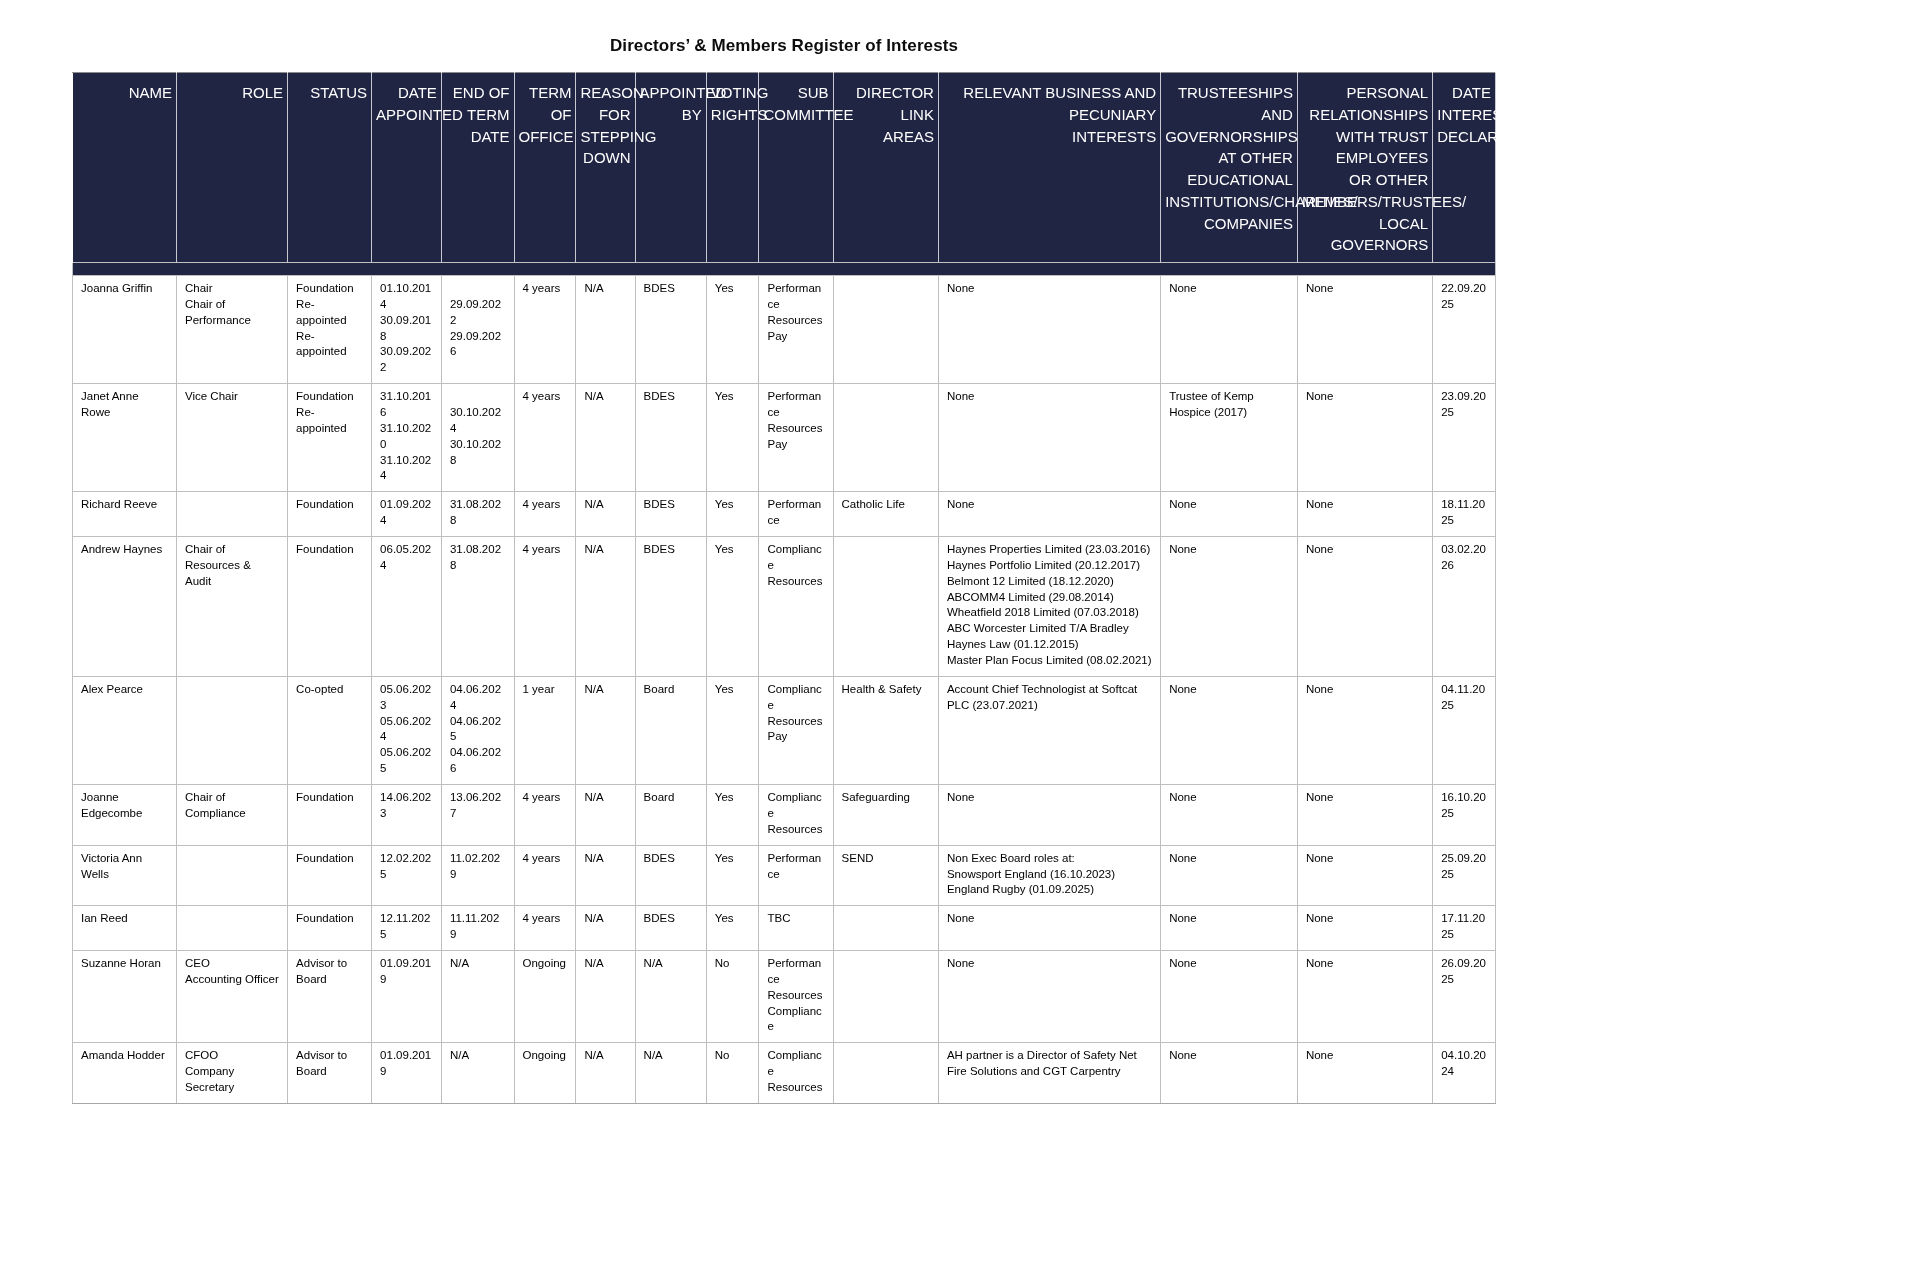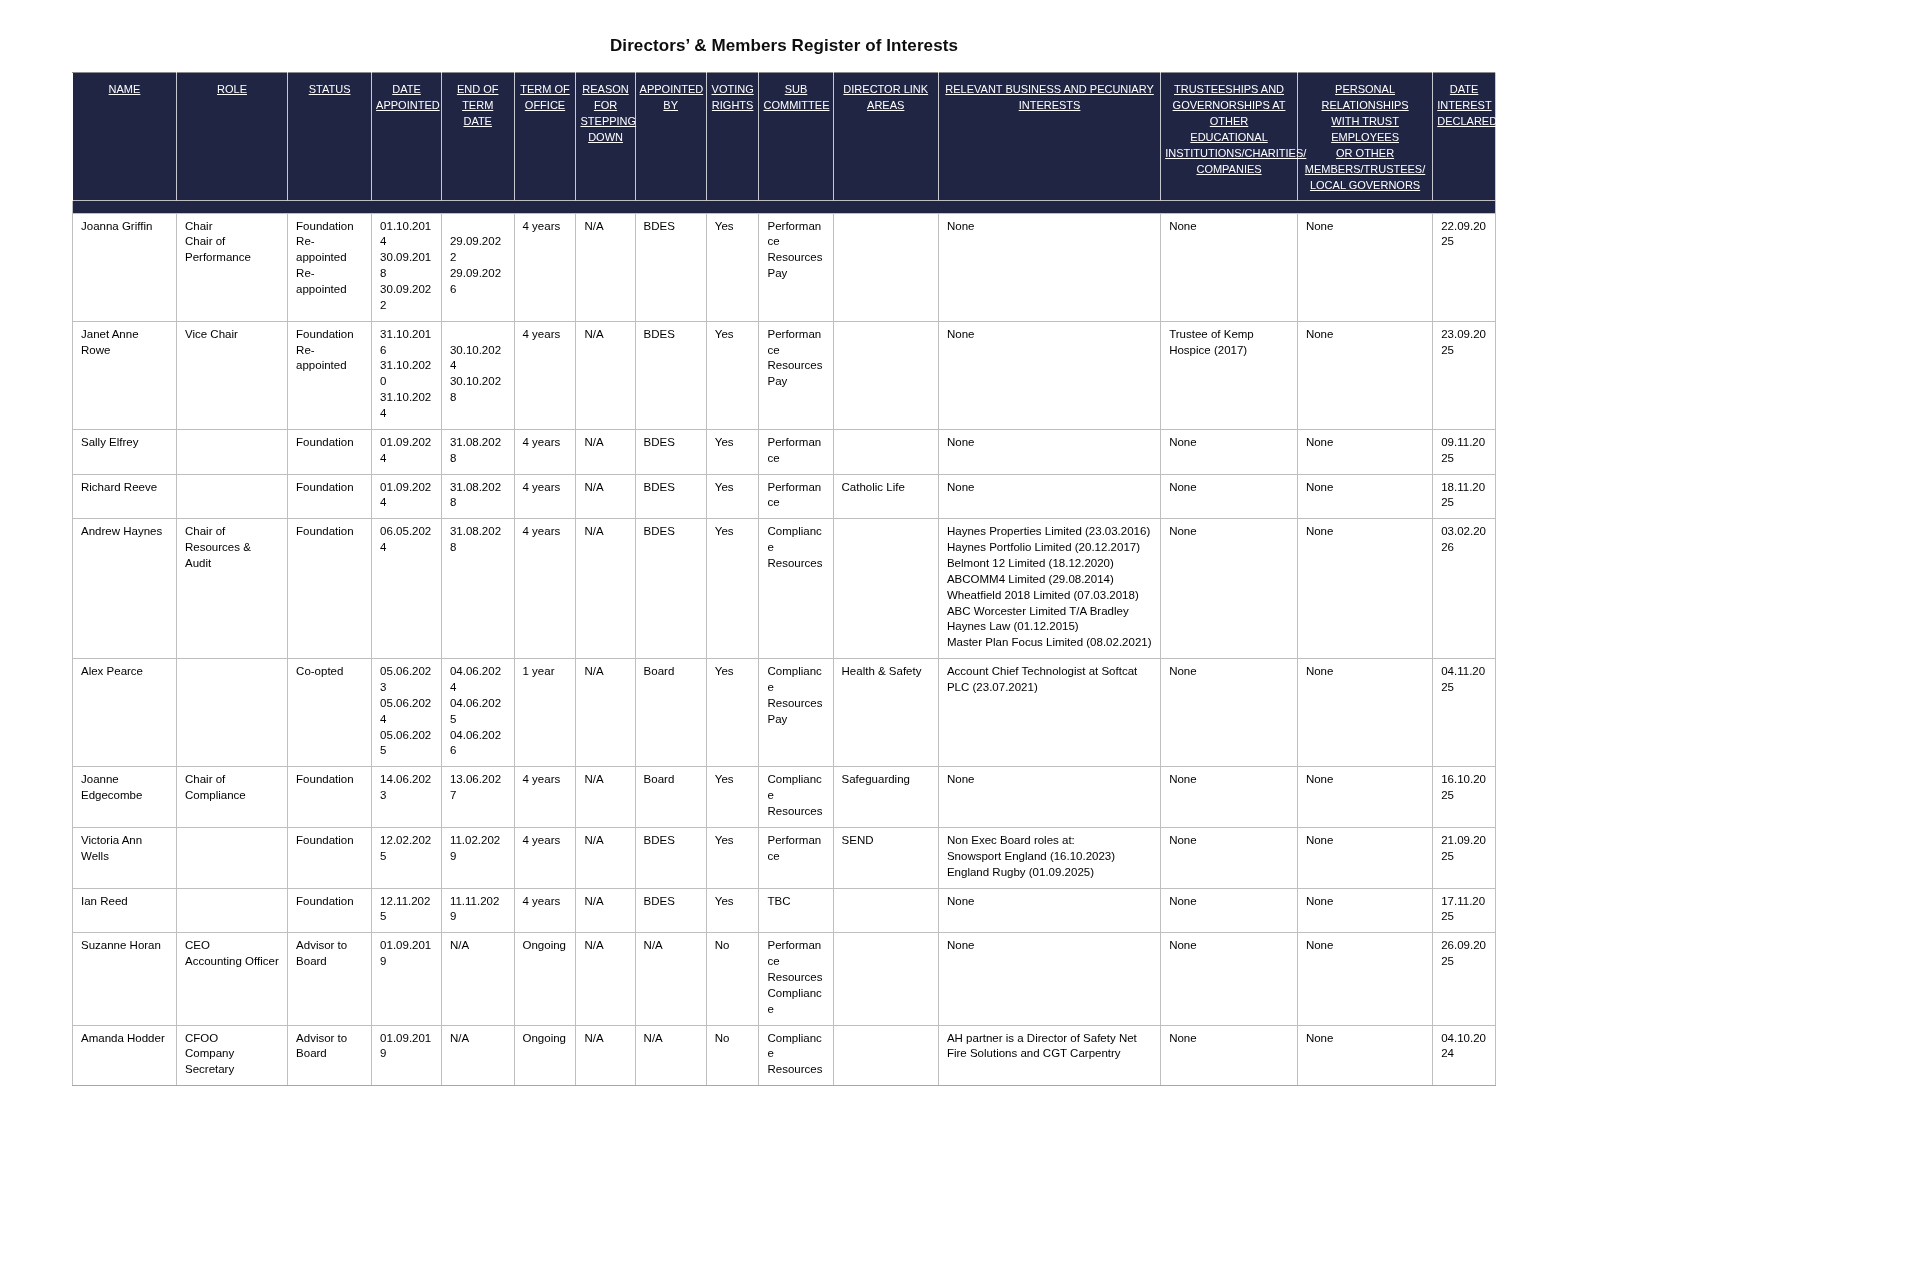--- a/index.html
+++ b/index.html
@@ -25,32 +25,31 @@
   table.register {
     position: absolute;
     left: 72px; top: 72px;
     width: 1424px;
     border-collapse: collapse;
     table-layout: fixed;
   }
   table.register th {
     background: var(--header-bg, #212544);
     color: var(--header-text, #ffffff);
-    font-size: 11px;
+    font-size: 15px;
     font-weight: normal;
     line-height: 1.45;
-    text-align: center;
+    text-align: right;
     vertical-align: top;
     padding: 9px 4px 6px 4px;
     white-space: pre-line;
     border-left: 1px solid rgba(255,255,255,0.75);
     border-right: 1px solid rgba(255,255,255,0.75);
     border-top: 1px solid #8c8c8c;
     height: 75px;
-    text-decoration: underline;
   }
   tr.header-spacer td {
     background: var(--header-bg, #212544);
     height: 8px;
     padding: 0;
     border-top: 2px solid #ffffff;
     border-bottom: 1px solid #8c8c8c;
   }
   table.register td {
     font-size: 11.5px;
@@ -162,37 +161,20 @@
           <td>Performance
 Resources
 Pay</td>
           <td></td>
           <td>None</td>
           <td>Trustee of Kemp Hospice (2017)</td>
           <td>None</td>
           <td>23.09.2025</td>
         </tr>
         <tr>
-          <td>Sally Elfrey</td>
-          <td></td>
-          <td>Foundation</td>
-          <td>01.09.2024</td>
-          <td>31.08.2028</td>
-          <td>4 years</td>
-          <td>N/A</td>
-          <td>BDES</td>
-          <td>Yes</td>
-          <td>Performance</td>
-          <td></td>
-          <td>None</td>
-          <td>None</td>
-          <td>None</td>
-          <td>09.11.2025</td>
-        </tr>
-        <tr>
           <td>Richard Reeve</td>
           <td></td>
           <td>Foundation</td>
           <td>01.09.2024</td>
           <td>31.08.2028</td>
           <td>4 years</td>
           <td>N/A</td>
           <td>BDES</td>
           <td>Yes</td>
           <td>Performance</td>
@@ -277,21 +259,21 @@
           <td>N/A</td>
           <td>BDES</td>
           <td>Yes</td>
           <td>Performance</td>
           <td>SEND</td>
           <td>Non Exec Board roles at:
 Snowsport England (16.10.2023)
 England Rugby (01.09.2025)</td>
           <td>None</td>
           <td>None</td>
-          <td>21.09.2025</td>
+          <td>25.09.2025</td>
         </tr>
         <tr>
           <td>Ian Reed</td>
           <td></td>
           <td>Foundation</td>
           <td>12.11.2025</td>
           <td>11.11.2029</td>
           <td>4 years</td>
           <td>N/A</td>
           <td>BDES</td>

